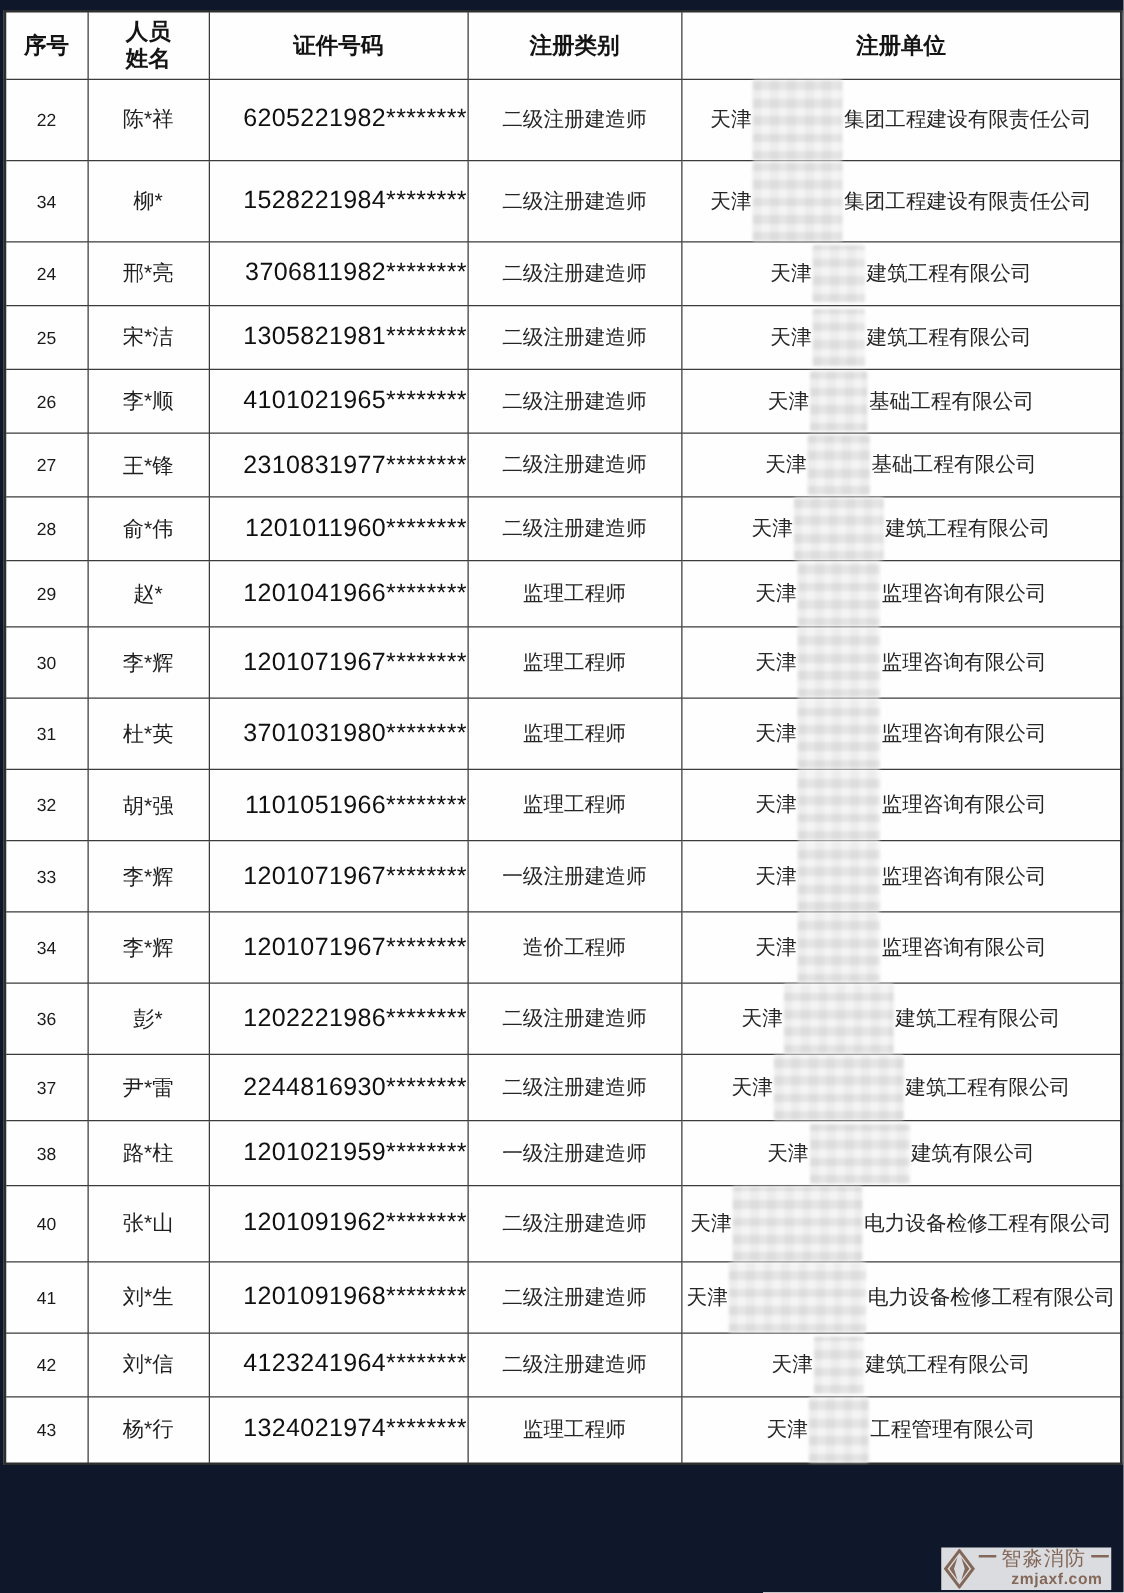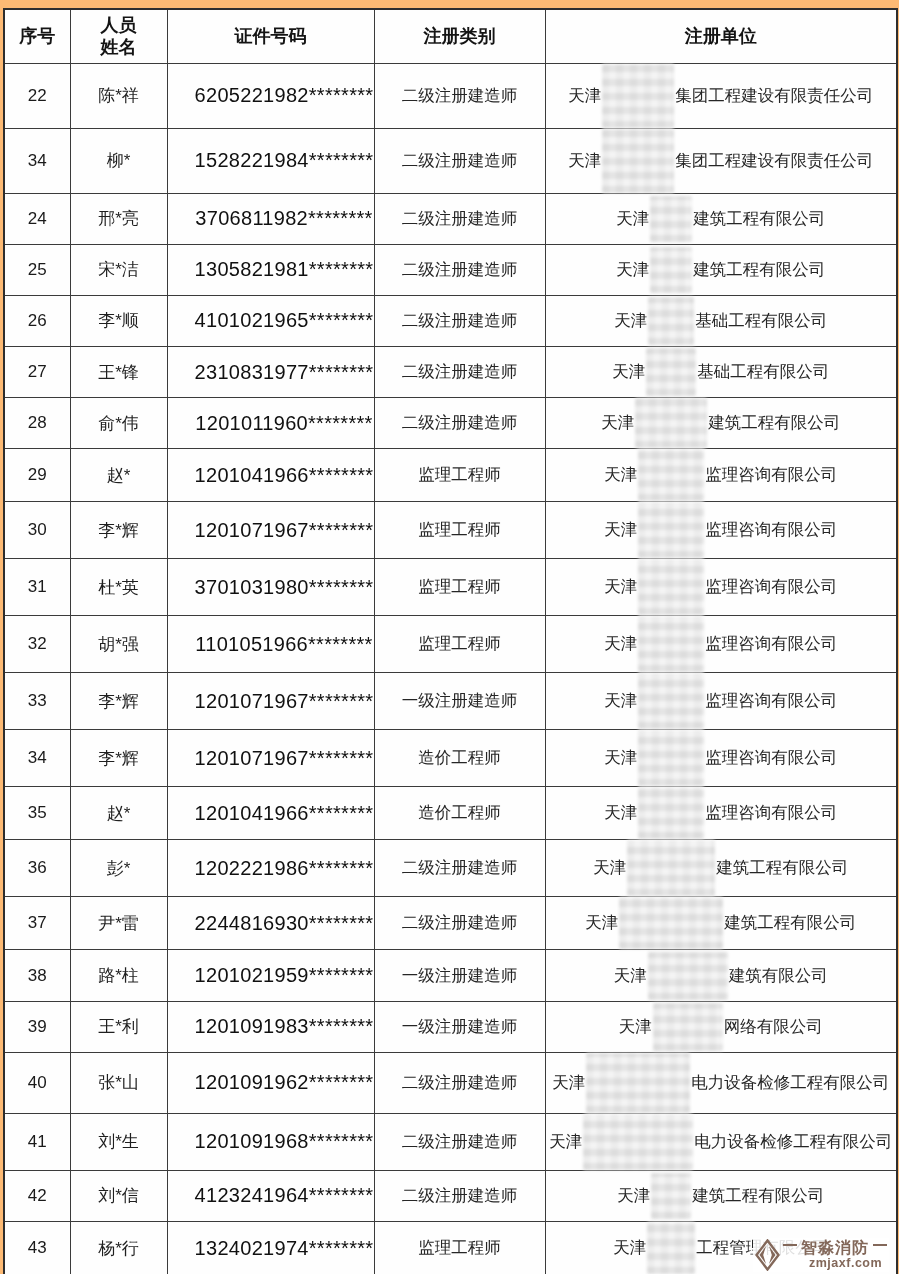--- a/index.html
+++ b/index.html
@@ -1,41 +1,41 @@
 <!DOCTYPE html>
 <html><head>
 <meta charset="utf-8">
 <style>
   * { margin:0; padding:0; box-sizing:border-box; }
   html,body { width:899px; height:1274px; background:#ffffff; overflow:hidden; }
   body { font-family:"Liberation Sans","DejaVu Sans",sans-serif; color:#1f1f1f; position:relative; }
 
-  .page { position:absolute; inset:0; background:#fdba74; }
+  .page { position:absolute; inset:0; background:#0f172a; }
 
   table.reg-table {
     position:absolute; left:3px; top:8px;
     width:893px; table-layout:fixed;
     border-collapse:collapse;
     border:2px solid #2e2e2e;
     background:#fefefe;
   }
   th, td {
     border:1.5px solid #3b3b3b;
     text-align:center; vertical-align:middle;
     overflow:visible;
   }
   thead tr { height:54px; }
   tbody tr { height:51.2px; }
 
   th { font-size:18px; font-weight:bold; color:#141414; line-height:1.25; }
   th .hline { display:block; }
 
-  td.c-no   { font-size:17px; color:#1a1a1a; }
+  td.c-no   { font-size:14px; color:#1a1a1a; }
   td.c-name { font-size:17px;margin-top:12px; }
-  td.c-id   { font-size:20px; text-align:center; padding-left:27px; letter-spacing:0.3px; color:#101010; white-space:nowrap; }
+  td.c-id   { font-size:20px; text-align:right; padding-left:27px; letter-spacing:0.3px; color:#101010; white-space:nowrap; }
   td.c-cat  { font-size:16.5px; color:#262626; }
   td.c-unit { font-size:16.5px; color:#262626;font-family:Liberation Mono, monospace; }
 
   col.col-0 { width:66px; }
   col.col-1 { width:97px; }
   col.col-2 { width:207px; }
   col.col-3 { width:171px; }
   col.col-4 { width:352px; }
 
   .unit-wrap { display:flex; align-items:center; justify-content:center; gap:1px; white-space:nowrap; }
@@ -50,21 +50,21 @@
   }
 
   .watermark {
     position:absolute; right:10px; bottom:2px;
     display:flex; align-items:center; gap:3px;
     z-index:5; background:rgba(255,255,255,0.85); padding:1px 2px;
   }
   .wm-logo { flex:0 0 auto; }
   .wm-text { display:flex; flex-direction:column; line-height:1.05; }
   .wm-brand-row { display:flex; align-items:center; gap:4px; }
-  .wm-brand { font-size:16px; font-weight:bold; color:#83685a; letter-spacing:1px; }
+  .wm-brand { font-size:16px; font-weight:normal; color:#83685a; letter-spacing:1px; }
   .wm-dash { display:inline-block; width:14px; height:2px; background:#83685a; margin-top:-6px; }
   .wm-site { font-size:12.5px; font-weight:bold; color:#83685a; letter-spacing:0.5px; padding-left:6px;margin-left:20px; }
 </style>
 </head>
 <body>
 
 <div class="page">
 
   <table class="reg-table">
     <colgroup>
@@ -258,33 +258,20 @@
           <td class="c-cat">造价工程师</td>
           <td class="c-unit">
             <div class="unit-wrap">
               <span>天津</span>
               <span class="mask" style="width: 66px; height: 56px;"></span>
               <span>监理咨询有限公司</span>
             </div>
           </td>
         </tr>
         <tr>
-          <td class="c-no">35</td>
-          <td class="c-name">赵*</td>
-          <td class="c-id">1201041966********</td>
-          <td class="c-cat">造价工程师</td>
-          <td class="c-unit">
-            <div class="unit-wrap">
-              <span>天津</span>
-              <span class="mask" style="width: 66px; height: 52px;"></span>
-              <span>监理咨询有限公司</span>
-            </div>
-          </td>
-        </tr>
-        <tr>
           <td class="c-no">36</td>
           <td class="c-name">彭*</td>
           <td class="c-id">1202221986********</td>
           <td class="c-cat">二级注册建造师</td>
           <td class="c-unit">
             <div class="unit-wrap">
               <span>天津</span>
               <span class="mask" style="width: 88px; height: 56px;"></span>
               <span>建筑工程有限公司</span>
             </div>
@@ -306,33 +293,20 @@
         <tr>
           <td class="c-no">38</td>
           <td class="c-name">路*柱</td>
           <td class="c-id">1201021959********</td>
           <td class="c-cat">一级注册建造师</td>
           <td class="c-unit">
             <div class="unit-wrap">
               <span>天津</span>
               <span class="mask" style="width: 80px; height: 48px;"></span>
               <span>建筑有限公司</span>
-            </div>
-          </td>
-        </tr>
-        <tr>
-          <td class="c-no">39</td>
-          <td class="c-name">王*利</td>
-          <td class="c-id">1201091983********</td>
-          <td class="c-cat">一级注册建造师</td>
-          <td class="c-unit">
-            <div class="unit-wrap">
-              <span>天津</span>
-              <span class="mask" style="width: 70px; height: 48px;"></span>
-              <span>网络有限公司</span>
             </div>
           </td>
         </tr>
         <tr>
           <td class="c-no">40</td>
           <td class="c-name">张*山</td>
           <td class="c-id">1201091962********</td>
           <td class="c-cat">二级注册建造师</td>
           <td class="c-unit">
             <div class="unit-wrap">

